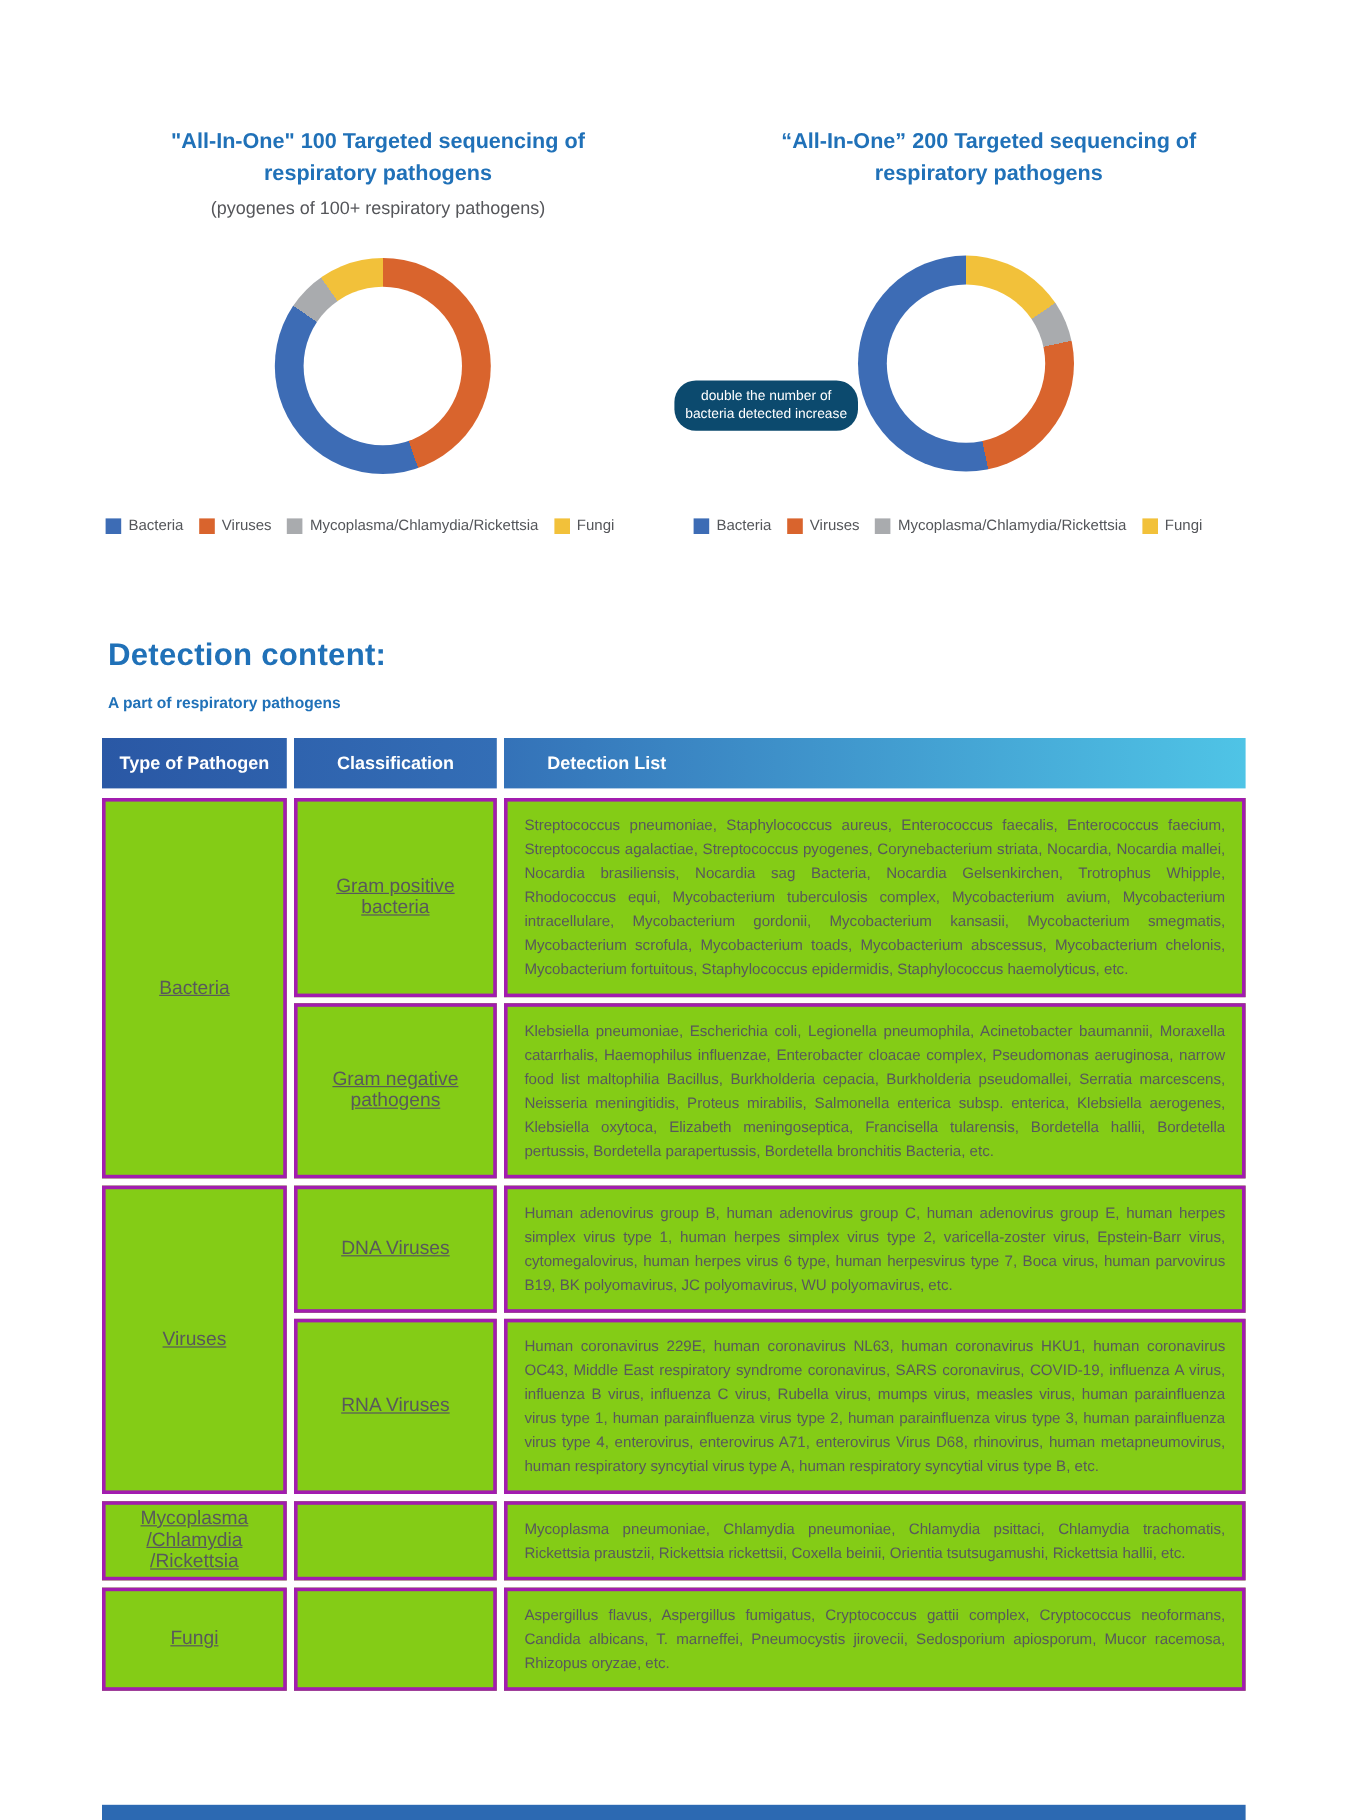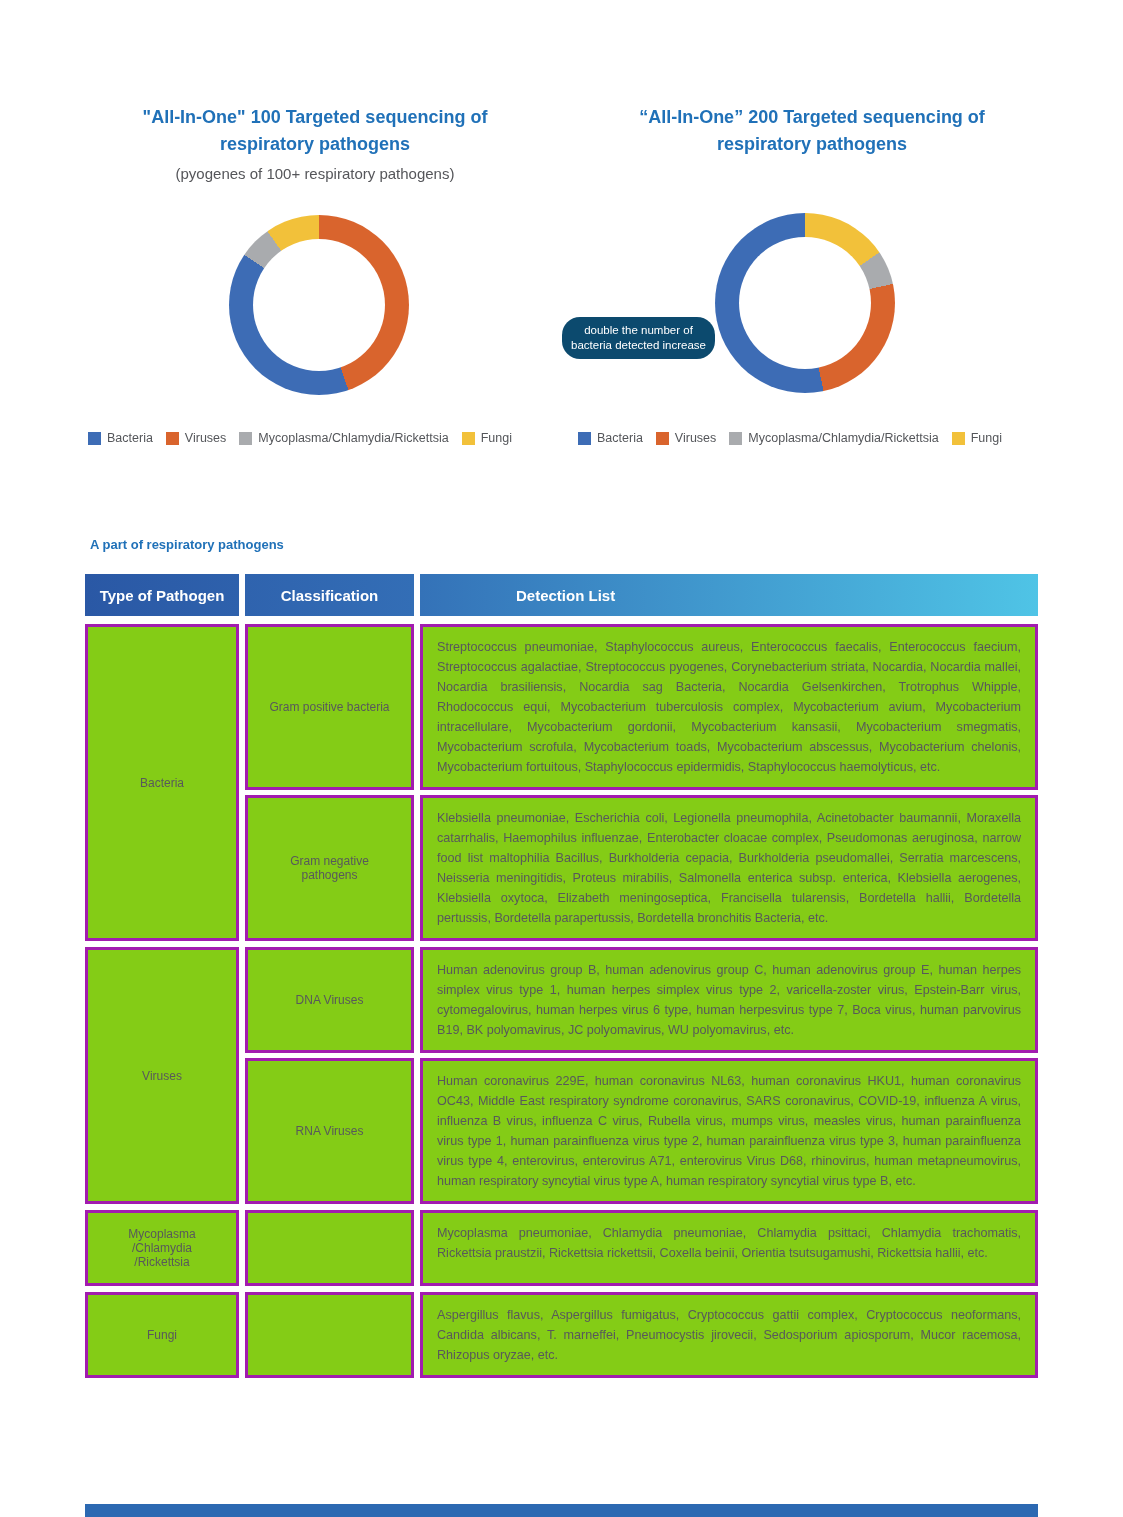--- a/index.html
+++ b/index.html
@@ -11,21 +11,21 @@
     background:#ffffff;
     font-family:"Liberation Sans", sans-serif;
     overflow:hidden;
   }
 
   
   .charts-area { position:relative; height:520px; }
 
   .chart-title-block { position:absolute; top:104px; width:460px; text-align:center; }
   .chart-title-block.left  { left:85px; }
-  .chart-title-block.right { left:582px; }
+  .chart-title-block.right { left:594px; }
   .chart-title { color:#2071B8; font-weight:700; font-size:18px; line-height:27px; }
   .chart-subtitle { color:#55565A; font-size:15px; margin-top:7px; }
 
   .donut { position:absolute; width:180px; height:180px; border-radius:50%; }
   .donut::after { content:""; position:absolute; inset:24px; background:#fff; border-radius:50%; }
   .donut-1 { left:229px; top:215px; }
   .donut-2 { left:715px; top:213px; }
 
   .callout {
     position:absolute; left:562px; top:317px; width:153px;
@@ -46,29 +46,29 @@
 
   
   .ptable { margin:22px 12px 0 85px; width:953px; }
   .thead { display:grid; grid-template-columns:154px 169px 618px; column-gap:6px; }
   .hcell {
     height:42px; display:flex; align-items:center; justify-content:center;
     color:#ffffff; font-weight:700; font-size:15px;
   }
   .hcell.h1 { background:linear-gradient(90deg,#2A58A5,#2E61AC); }
   .hcell.h2 { background:linear-gradient(90deg,#2F63AE,#336EB6); }
-  .hcell.h3 { background:linear-gradient(90deg,#3472B8,#4FC4E6); justify-content:flex-start; padding-left:96px; }
+  .hcell.h3 { background:linear-gradient(90deg,#3472B8,#4FC4E6); justify-content:flex-start; padding-left:36px; }
 
   .tbody { margin-top:8px; display:flex; flex-direction:column; gap:6px; }
   .tgroup { display:grid; grid-template-columns:154px 169px 618px; gap:5px 6px; }
   .cell { background:#84cc16; border:3px solid #a21caf; }
   .span2 { grid-row:span 2; }
   .namecell {
     display:flex; align-items:center; justify-content:center; text-align:center;
-    color:#58595B; font-size:12px; padding:14px;
+    color:#58595B; font-size:16px; padding:3px;text-decoration:underline;
   }
   .plabel { white-space:pre-line; }
   .detect { padding:10px 14px; }
   .detect p {
     color:#58595B; font-size:12.6px; line-height:20px;
     text-align:justify;
   }
 
   .footer-bar { position:absolute; left:85px; bottom:0; width:953px; height:13px; }
 </style>
@@ -131,20 +131,21 @@
         <span class="swatch" style="background-color: rgb(169, 171, 174);"></span>
         <span class="legend-label">Mycoplasma/Chlamydia/Rickettsia</span>
       </div>
       <div class="legend-item">
         <span class="swatch" style="background-color: rgb(242, 193, 58);"></span>
         <span class="legend-label">Fungi</span>
       </div>
     </div>
   </section>
 
+  <h2 class="heading">Detection content:</h2>
   <h3 class="subheading">A part of  respiratory pathogens</h3>
 
   <div class="ptable">
 
     <div class="thead">
       <div class="hcell h1">Type of Pathogen</div>
       <div class="hcell h2">Classification</div>
       <div class="hcell h3">Detection List</div>
     </div>
 

